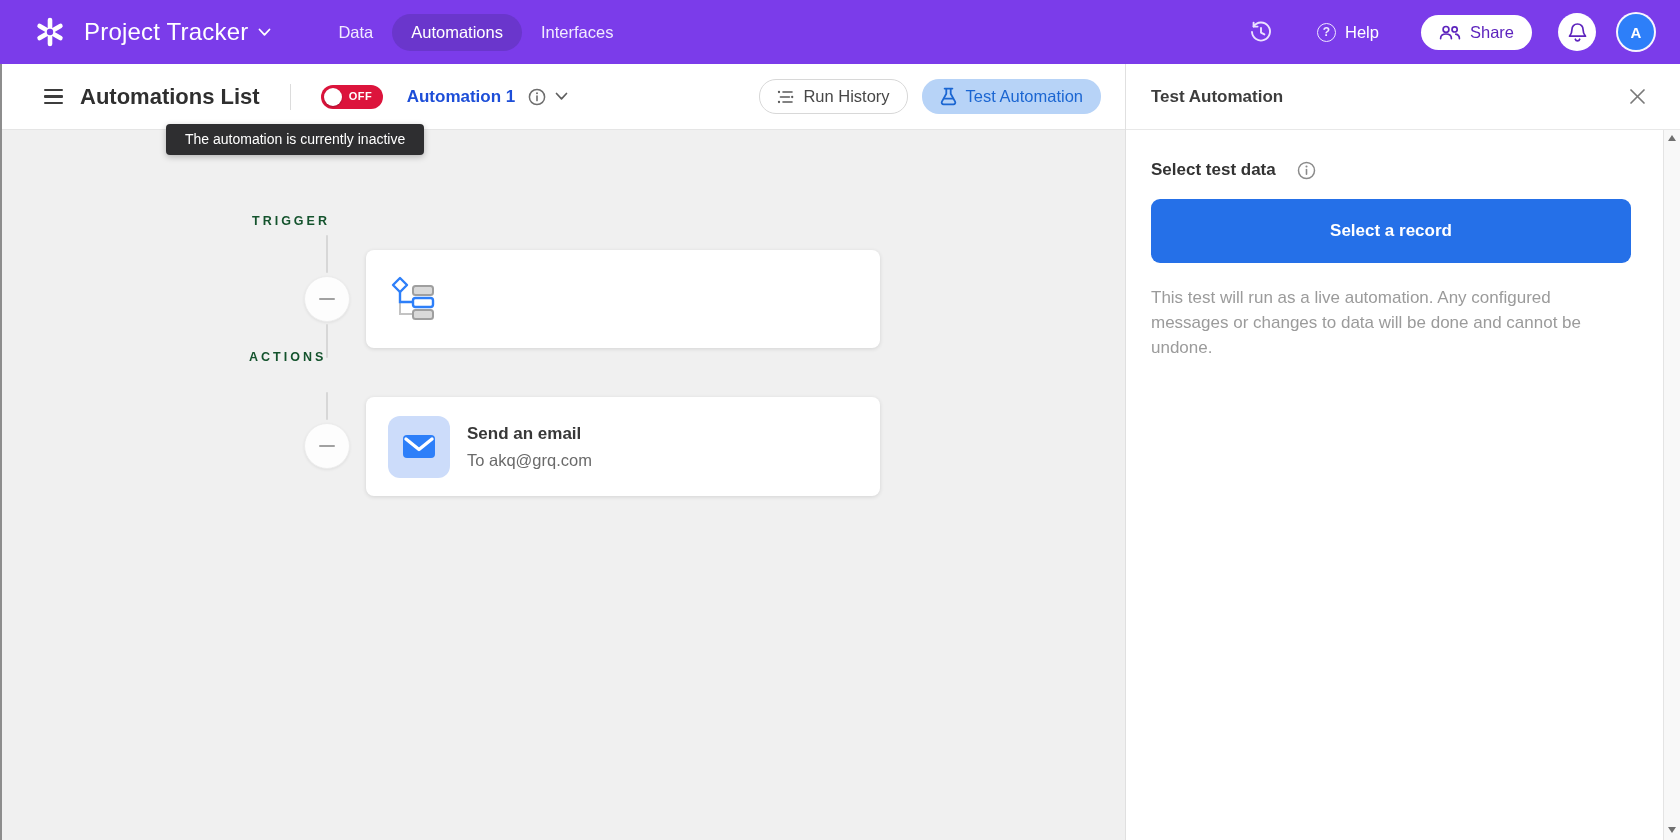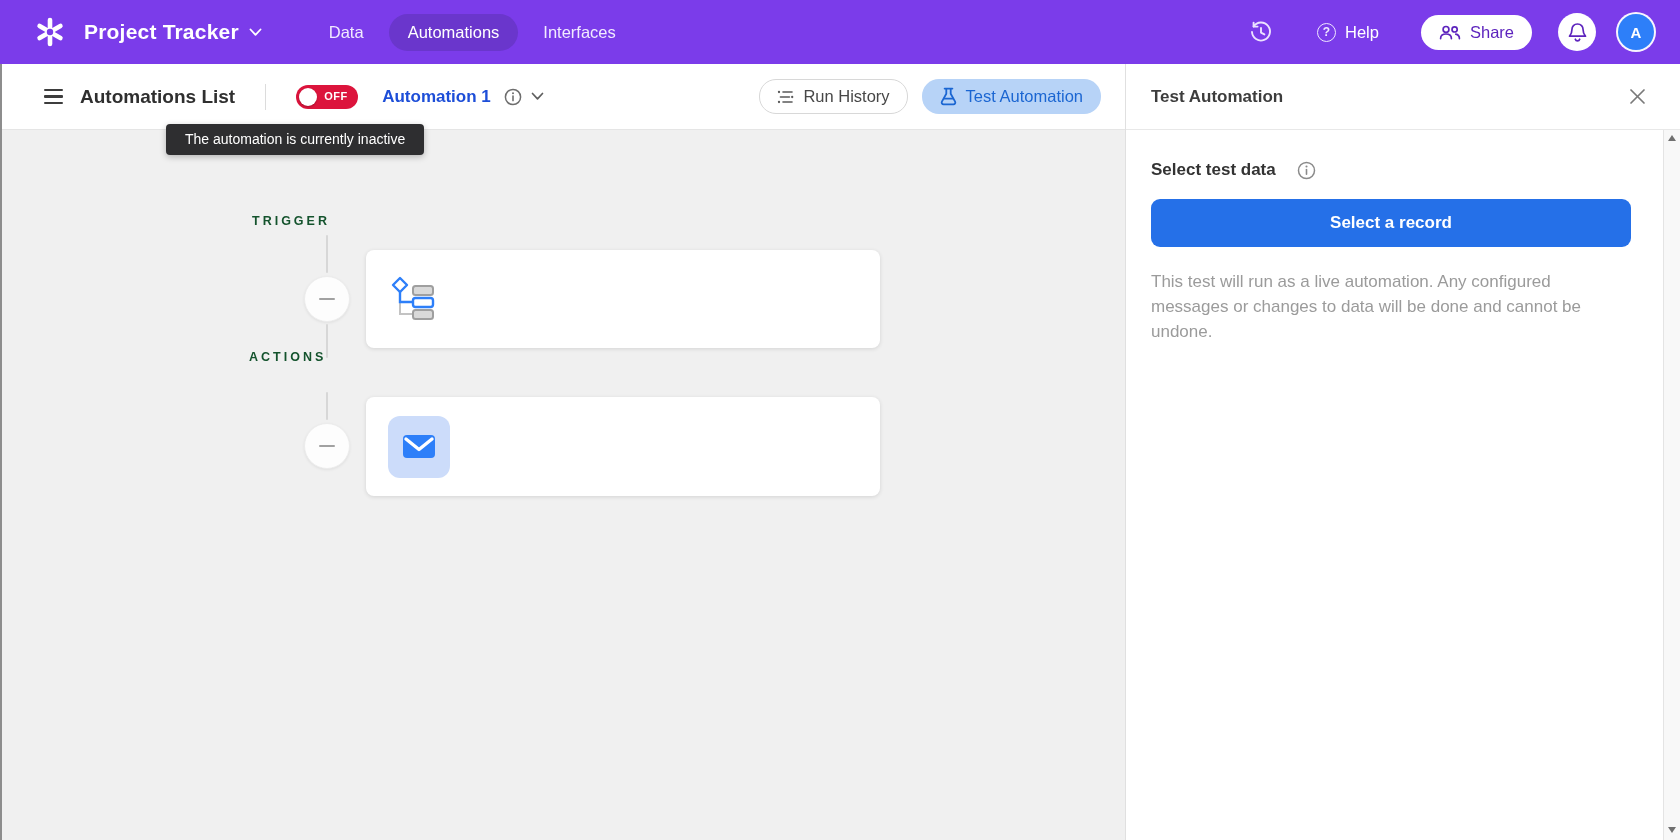--- a/index.html
+++ b/index.html
@@ -2,42 +2,42 @@
 <html><head>
 <meta charset="utf-8">
 <style>
   * { margin:0; padding:0; box-sizing:border-box; }
   html,body { width:1680px; height:840px; }
   body { font-family:"Liberation Sans","DejaVu Sans",sans-serif; background:#fff; overflow:hidden; color:#333; }
 
   
   .topbar { height:64px; background:#7b3cea; display:flex; align-items:center; padding:0 24px 0 34px; position:relative; }
   .logo { width:32px; height:32px; flex:0 0 auto; }
-  .app-title { color:#fff; font-size:21px; font-weight:700; margin-left:18px; letter-spacing:.2px; }
+  .app-title { color:#fff; font-size:24px; font-weight:400; margin-left:18px; letter-spacing:.2px; }
   .title-chevron { margin-left:10px; display:flex; align-items:center; }
-  .topnav { display:flex; align-items:center; margin-left:48px; gap:6px; }
+  .topnav { display:flex; align-items:center; margin-left:48px; }
   .nav-item { color:#f1eaff; font-size:16.5px; padding:9px 19px; border-radius:20px; cursor:pointer; white-space:nowrap; }
   .nav-item.active { background:#6a36cc; color:#fff; }
   .topbar-spacer { flex:1; }
   .tb-icon-btn { display:flex; align-items:center; color:#ece2ff; margin-left:38px; cursor:pointer; }
   .help-group { display:flex; align-items:center; gap:9px; color:#fff; font-size:16.5px; margin-left:44px; cursor:pointer; }
   .help-circle { width:19px; height:19px; border:1.6px solid #efe7ff; border-radius:50%; display:flex; align-items:center; justify-content:center; font-size:12px; font-weight:700; color:#efe7ff; }
   .share-btn { display:flex; align-items:center; gap:9px; background:#fff; color:#5d24bd; font-size:16.5px; font-weight:500; border:none; border-radius:19px; padding:8px 18px; margin-left:42px; cursor:pointer; }
   .bell-btn { width:38px; height:38px; border-radius:50%; background:#fff; display:flex; align-items:center; justify-content:center; margin-left:26px; cursor:pointer; }
   .avatar { width:36px; height:36px; border-radius:50%; background:#2d7ff9; color:#fff; font-size:15px; font-weight:700; display:flex; align-items:center; justify-content:center; margin-left:22px; margin-right:2px; box-shadow:0 0 0 2px rgba(255,255,255,.95); cursor:pointer; }
 
   
   .main { display:flex; height:776px; }
   .left-col { width:1125px; display:flex; flex-direction:column; border-left:2px solid #8d8d8d; position:relative; }
 
   
   .toolbar { height:66px; background:#fff; border-bottom:1px solid #e5e5e5; display:flex; align-items:center; padding:0 24px 0 42px; }
   .hamburger { display:flex; flex-direction:column; gap:4px; cursor:pointer; }
   .hamburger span { display:block; width:19px; height:2.4px; background:#3d3d3d; border-radius:1px; }
-  .back-label { font-size:19px; font-weight:700; color:#2f2f2f; margin-left:17px; cursor:pointer; }
+  .back-label { font-size:22px; font-weight:700; color:#2f2f2f; margin-left:17px; cursor:pointer; }
   .vdivider { width:1px; height:26px; background:#dcdcdc; margin:0 30px; }
   .toggle { position:relative; width:62px; height:24px; border-radius:13px; background:#dc143c; cursor:pointer; flex:0 0 auto; }
   .toggle .knob { position:absolute; left:3px; top:3px; width:18px; height:18px; border-radius:50%; background:#fff; box-shadow:0 1px 2px rgba(0,0,0,.25); }
   .toggle .state { position:absolute; left:28px; top:5px; font-size:11px; font-weight:800; color:#fff; letter-spacing:.5px; }
   .auto-name { font-size:17px; font-weight:600; color:#1d4ed8; margin-left:24px; }
   .info-i { margin-left:13px; display:flex; align-items:center; cursor:pointer; }
   .name-chevron { margin-left:9px; display:flex; align-items:center; cursor:pointer; }
   .toolbar-spacer { flex:1; }
   .run-history-btn { display:flex; align-items:center; gap:9px; background:#fff; border:1px solid #d8d8d8; border-radius:17px; padding:7px 17px; font-size:16.5px; color:#474747; cursor:pointer; white-space:nowrap; }
   .test-auto-btn { display:flex; align-items:center; gap:9px; background:#b7d3f7; border:none; border-radius:17px; padding:8px 18px; font-size:16.5px; color:#1b66d2; font-weight:500; margin-left:14px; cursor:pointer; white-space:nowrap; }
@@ -68,21 +68,21 @@
 
   
   .panel { flex:1; background:#fff; border-left:1px solid #e0e0e0; display:flex; flex-direction:column; }
   .panel-header { height:66px; border-bottom:1px solid #e8e8e8; display:flex; align-items:center; padding:0 34px 0 25px; }
   .panel-title { font-size:17px; font-weight:600; color:#3d3d3d; }
   .panel-close { margin-left:auto; cursor:pointer; display:flex; align-items:center; }
   .panel-body { flex:1; display:flex; min-height:0; }
   .panel-content { flex:1; padding:30px 32px 0 25px; }
   .select-row { display:flex; align-items:center; gap:21px; margin-bottom:19px; }
   .select-label { font-size:17px; font-weight:700; color:#333; }
-  .primary-btn { display:block; width:100%; height:48px; background:#2570e8; color:#fff; font-size:17px; font-weight:700; border:none; border-radius:9px; cursor:pointer; font-family:inherit; }
+  .primary-btn { display:block; width:100%; height:64px; background:#2570e8; color:#fff; font-size:17px; font-weight:700; border:none; border-radius:9px; cursor:pointer; font-family:inherit; }
   .panel-desc { margin-top:22px; font-size:17px; line-height:25px; color:#9b9b9b; }
 
   
   .scrollbar { width:17px; background:#f8f8f8; border-left:1px solid #e4e4e4; display:flex; flex-direction:column; align-items:center; justify-content:space-between; padding:5px 0 7px; }
   .scroll-arrow { width:0; height:0; border-left:4.5px solid transparent; border-right:4.5px solid transparent; cursor:pointer; }
   .arrow-up { border-bottom:6px solid #707070; }
   .arrow-down { border-top:6px solid #707070; }
 </style>
 </head>
 <body>
@@ -230,20 +230,24 @@
         </svg>
       </div>
 
       <div class="node-card action-card">
         <div class="email-tile">
           <svg width="34" height="25" viewBox="0 0 34 25">
             <rect x="1" y="1" width="32" height="23" rx="4" fill="#2d7ff9"></rect>
             <polyline points="4,5 17,15.5 30,5" fill="none" stroke="#ffffff" stroke-width="3.4" stroke-linecap="round" stroke-linejoin="round"></polyline>
           </svg>
         </div>
+        <div class="card-text">
+          <div class="card-title">Send an email</div>
+          <div class="card-sub">To akq@grq.com</div>
+        </div>
       </div>
     </div>
   </div>
 
   <div class="panel">
     <div class="panel-header">
       <div class="panel-title">Test Automation</div>
       <span class="panel-close">
         <svg width="17" height="17" viewBox="0 0 17 17">
             <g stroke="#7a7a7a" stroke-width="1.7" stroke-linecap="round">

